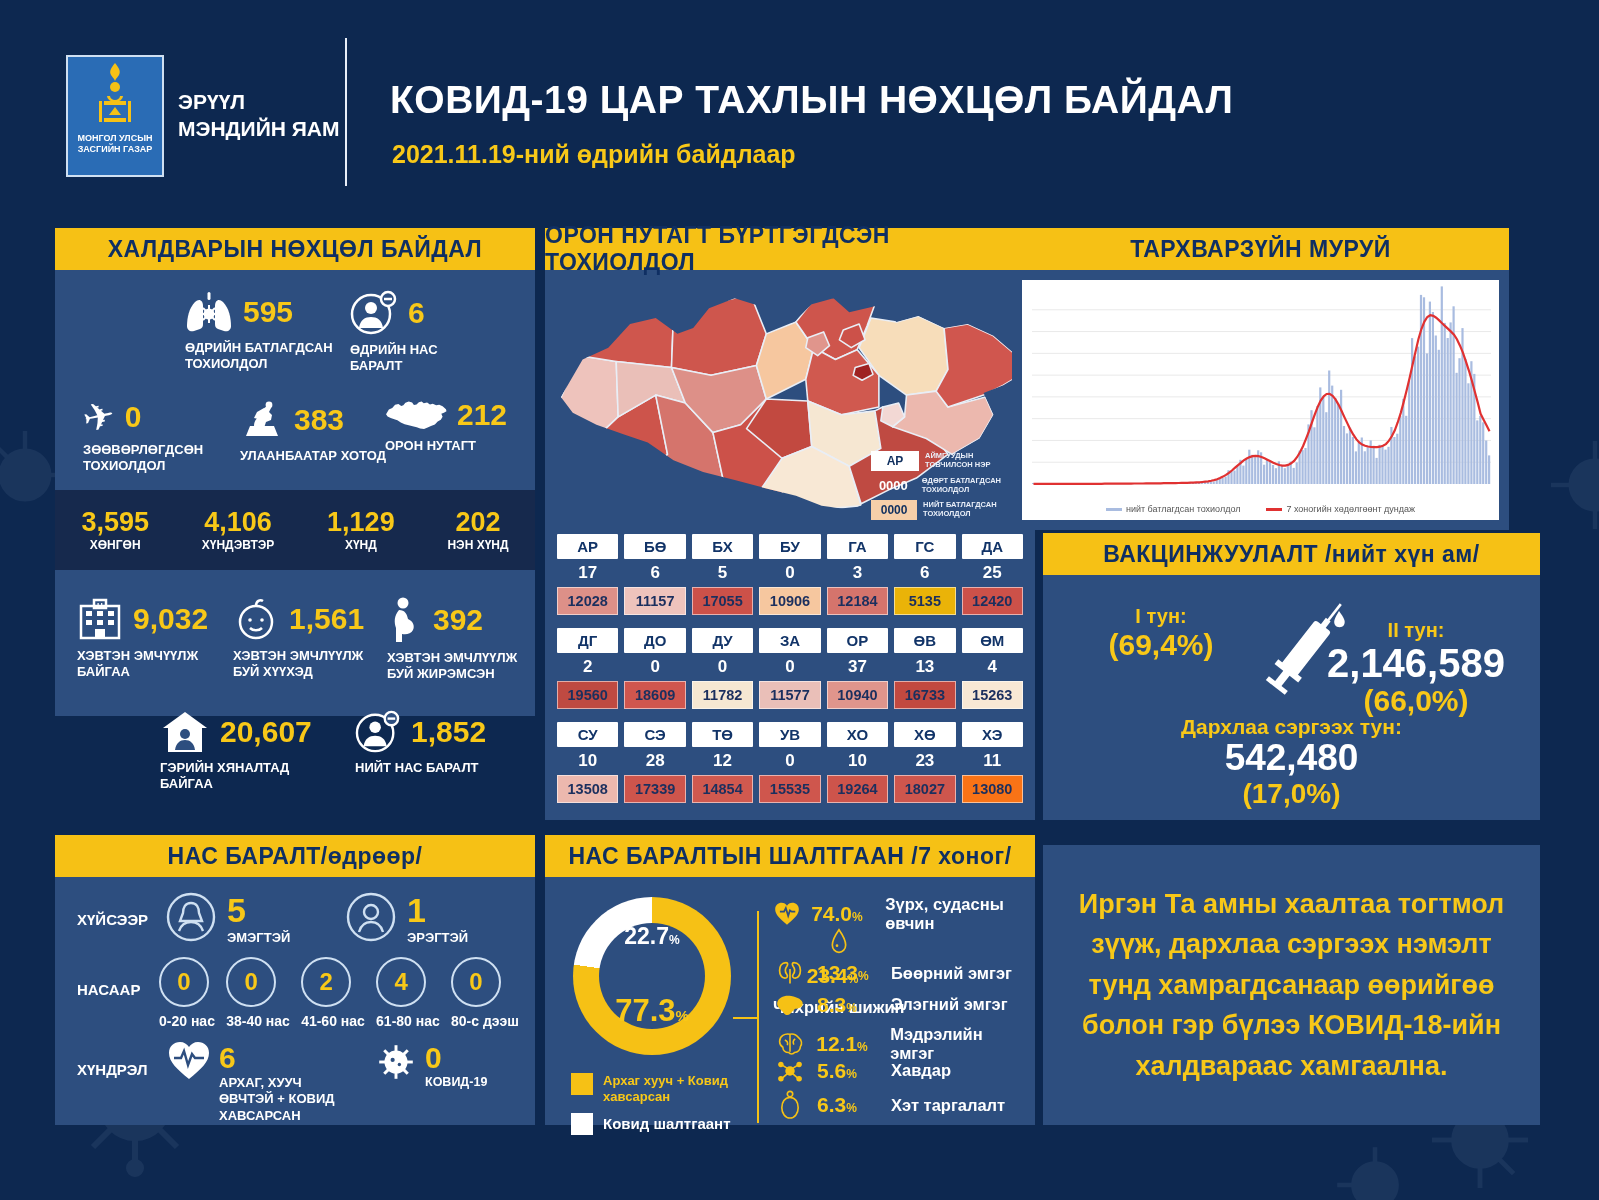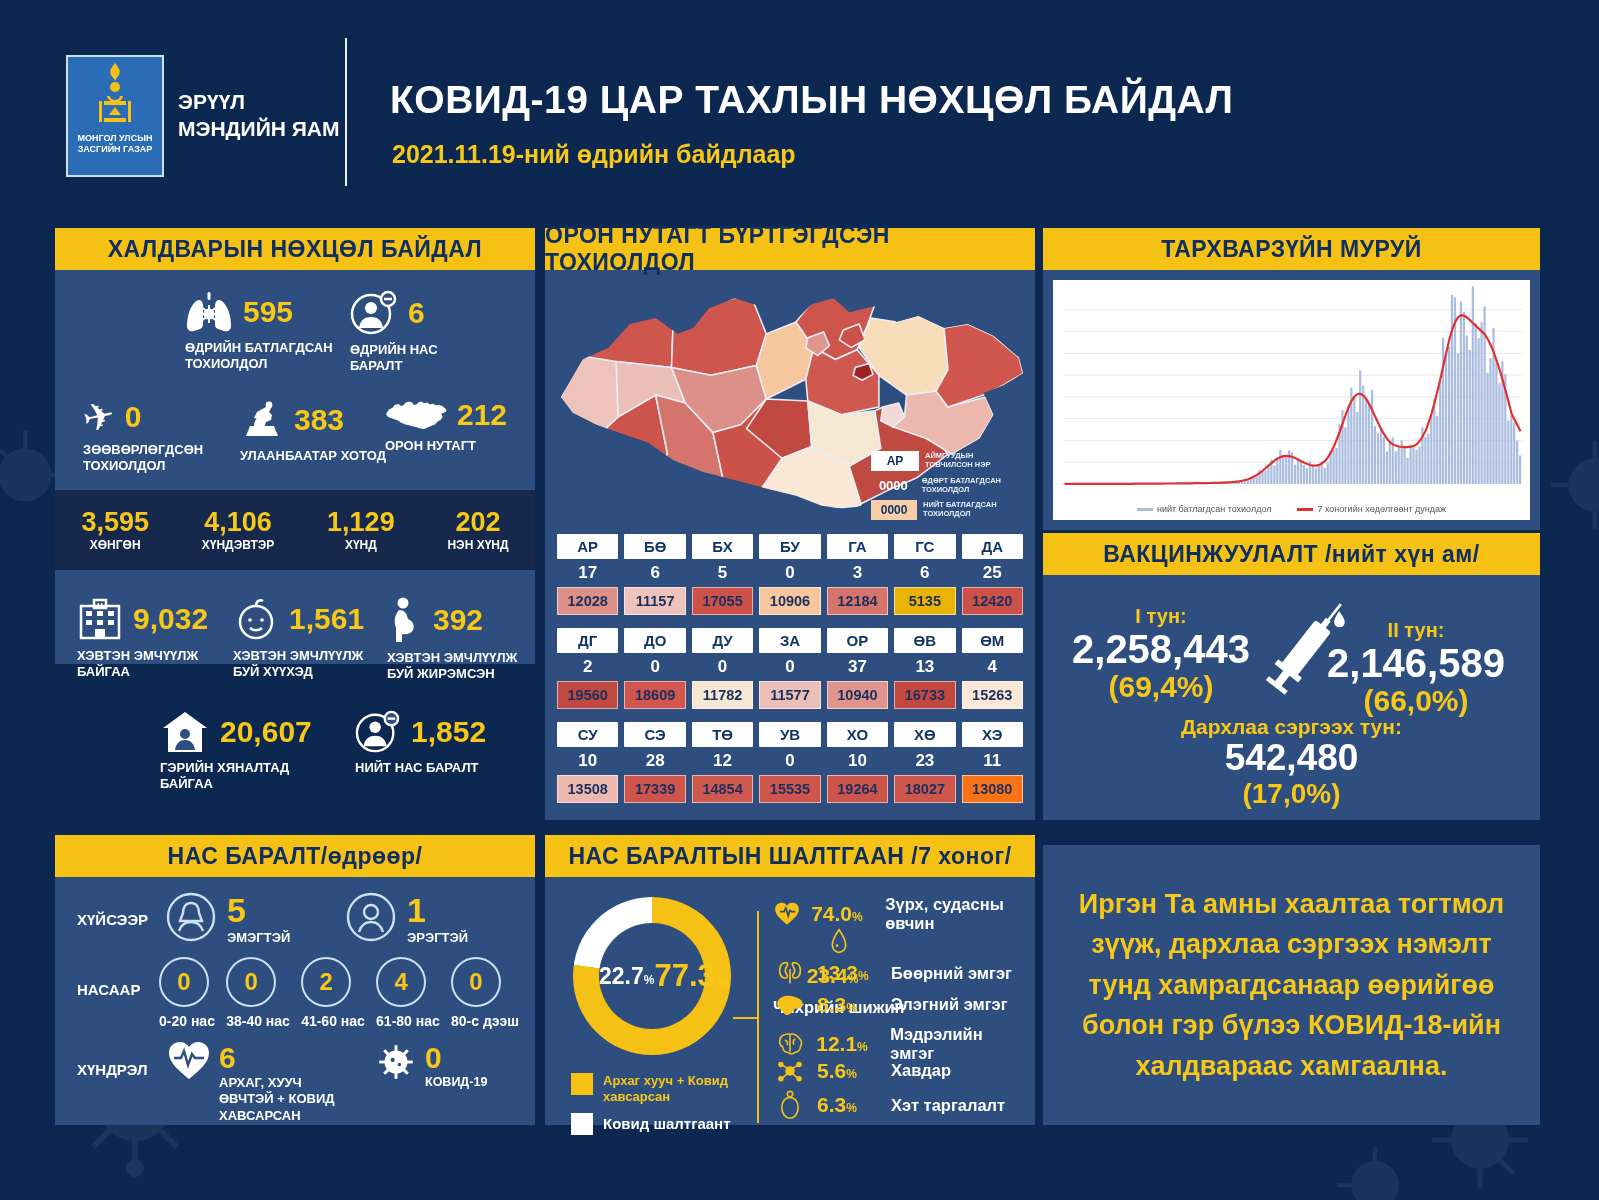--- a/index.html
+++ b/index.html
@@ -41,21 +41,21 @@
         justify-content:center;font-size:24px;color:#f8c818;font-weight:bold;}
   .agelab{margin-top:6px;text-align:center;font-size:14px;color:#fff;font-weight:bold;line-height:1.2;}
   
   .cause-row{position:absolute;display:flex;align-items:center;gap:10px;}
   .cause-pct{color:#f8c818;font-weight:bold;font-size:21px;min-width:64px;text-align:left;}
   .cause-pct .u{font-size:12px;}
   .cause-lbl{color:#fff;font-weight:bold;font-size:16.5px;}
   .cico{width:34px;display:flex;justify-content:center;}
   #donut{position:relative;width:158px;height:158px;border-radius:50%;}
   #donut-hole{position:absolute;left:26px;top:26px;width:106px;height:106px;border-radius:50%;background:#2d4e7f;
-              display:flex;flex-direction:row;align-items:center;justify-content:space-between;}
+              display:flex;flex-direction:column;align-items:center;justify-content:space-between;}
   .leg-sq{width:22px;height:22px;display:inline-block;}
   
   #message-panel{display:flex;align-items:center;justify-content:center;}
   #message-text{color:#f8c818;font-weight:bold;font-size:27px;line-height:1.5;text-align:center;padding:0 34px;}
   .mapleg{position:absolute;right:6px;bottom:4px;width:150px;font-size:7.5px;color:#e8eef8;font-weight:bold;}
   .mapleg .r{display:flex;align-items:center;gap:6px;margin-bottom:4px;}
   .mapleg .bx{width:58px;text-align:center;font-size:12px;font-weight:bold;padding:3px 0;color:#10305f;}
   .mapleg .cap{line-height:1.15;text-transform:uppercase;}
 </style>
 </head>
@@ -134,21 +134,21 @@
     </div>
     <div style="position:absolute;left:178px;top:88px;color:#fff;font-weight:bold;font-size:21px;line-height:1.3;">
       <div>ЭРҮҮЛ</div>
       <div>МЭНДИЙН ЯАМ</div>
     </div>
     <div style="position:absolute;left:345px;top:38px;width:2px;height:148px;background:#e8eef8;"></div>
     <div style="position:absolute;left:390px;top:78px;color:#fff;font-weight:bold;font-size:39px;letter-spacing:.5px;">КОВИД-19 ЦАР ТАХЛЫН НӨХЦӨЛ БАЙДАЛ</div>
     <div style="position:absolute;left:392px;top:140px;color:#f8c818;font-weight:bold;font-size:25px;">2021.11.19-ний өдрийн байдлаар</div>
   </div>
 
-  <div class="panel" style="left:55px;top:228px;width:480px;height:436px;">
+  <div class="panel" style="left:55px;top:228px;width:480px;height:488px;">
     <div class="phead">ХАЛДВАРЫН НӨХЦӨЛ БАЙДАЛ</div>
 
     <div class="stat" style="left:130px;top:62px;width:150px;">
       <div class="top">
         <span class="white-ico">
           <svg width="48" height="44" viewBox="0 0 48 44" fill="#fff">
               <path d="M10,12 C4,18 2,28 2,36 c0,4 3,6 7,5 l6,-2 c2,-1 3,-2 3,-5 L18,16 C18,10 14,8 10,12 Z"></path>
               <path d="M38,12 C44,18 46,28 46,36 c0,4 -3,6 -7,5 l-6,-2 c-2,-1 -3,-2 -3,-5 L30,16 C30,10 34,8 38,12 Z"></path>
               <rect x="22.5" y="2" width="3" height="8" rx="1.5"></rect>
               <g>
@@ -477,21 +477,21 @@
           </div>
           <div class="pcell">
             <div class="abbr-box">ХЭ</div>
             <div class="daily">11</div>
             <div class="total-box" style="background: #f97316;">13080</div>
           </div>
         </div>
       </div>
   </div>
 
-  <div class="panel" style="left:1043px;top:228px;width:497px;height:302px;">
+  <div class="panel" style="left:1012px;top:228px;width:497px;height:302px;">
     <div class="phead">ТАРХВАРЗҮЙН МУРУЙ</div>
     <div id="chart-box">
       <svg id="curve-svg" width="477" height="212">
           <line x1="10" x2="469" y1="29.77777777777778" y2="29.77777777777778" stroke="#e9e9e9" stroke-width="1"></line>
           <line x1="10" x2="469" y1="51.55555555555556" y2="51.55555555555556" stroke="#e9e9e9" stroke-width="1"></line>
           <line x1="10" x2="469" y1="73.33333333333333" y2="73.33333333333333" stroke="#e9e9e9" stroke-width="1"></line>
           <line x1="10" x2="469" y1="95.11111111111111" y2="95.11111111111111" stroke="#e9e9e9" stroke-width="1"></line>
           <line x1="10" x2="469" y1="116.88888888888889" y2="116.88888888888889" stroke="#e9e9e9" stroke-width="1"></line>
           <line x1="10" x2="469" y1="138.66666666666666" y2="138.66666666666666" stroke="#e9e9e9" stroke-width="1"></line>
           <line x1="10" x2="469" y1="160.44444444444446" y2="160.44444444444446" stroke="#e9e9e9" stroke-width="1"></line>
@@ -663,21 +663,20 @@
             <span>7 хоногийн хөдөлгөөнт дундаж</span>
           </span>
       </div>
     </div>
   </div>
 
   <div class="panel" style="left:1043px;top:533px;width:497px;height:287px;">
     <div class="phead">ВАКЦИНЖУУЛАЛТ /нийт хүн ам/</div>
     <div style="position:absolute;left:18px;top:72px;width:200px;text-align:center;">
       <div class="vax-lab">I тун:</div>
-      <div class="vax-big">2,258,443</div>
       <div class="vax-pct">(69,4%)</div>
     </div>
     <div style="position:absolute;right:14px;top:86px;width:220px;text-align:center;">
       <div class="vax-lab">II тун:</div>
       <div class="vax-big">2,146,589</div>
       <div class="vax-pct">(66,0%)</div>
     </div>
     <span style="position:absolute;left:212px;top:56px;">
       <svg width="96" height="126" viewBox="0 0 96 126">
           <g fill="#fff">

